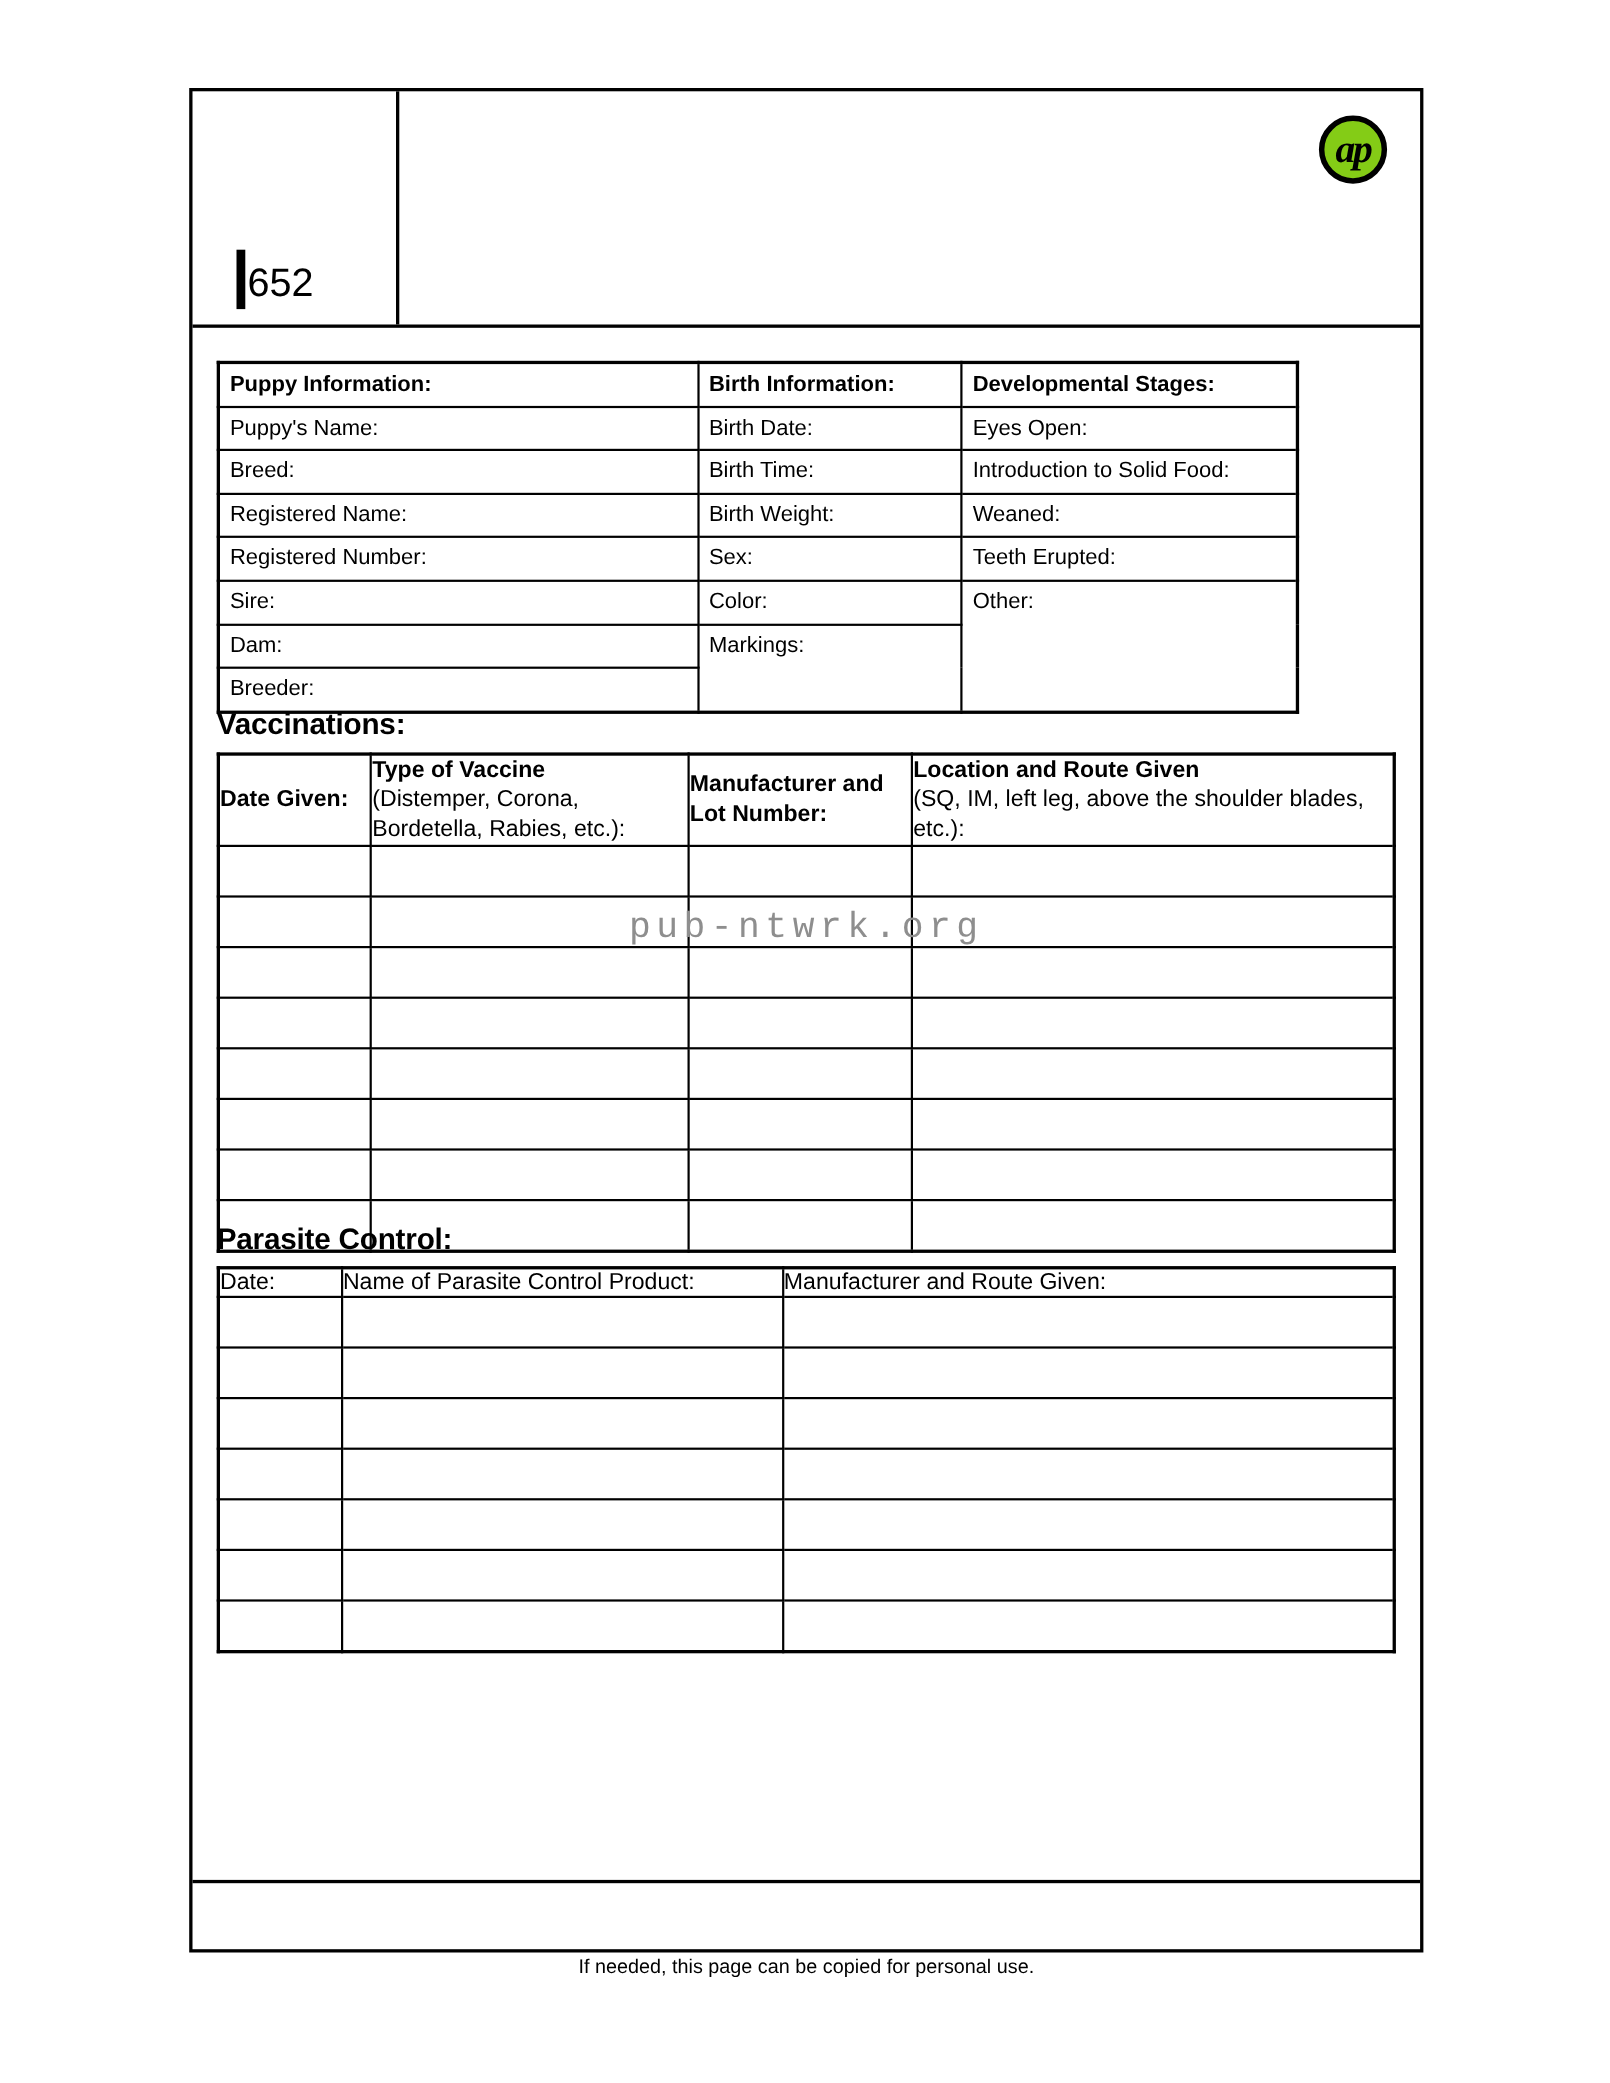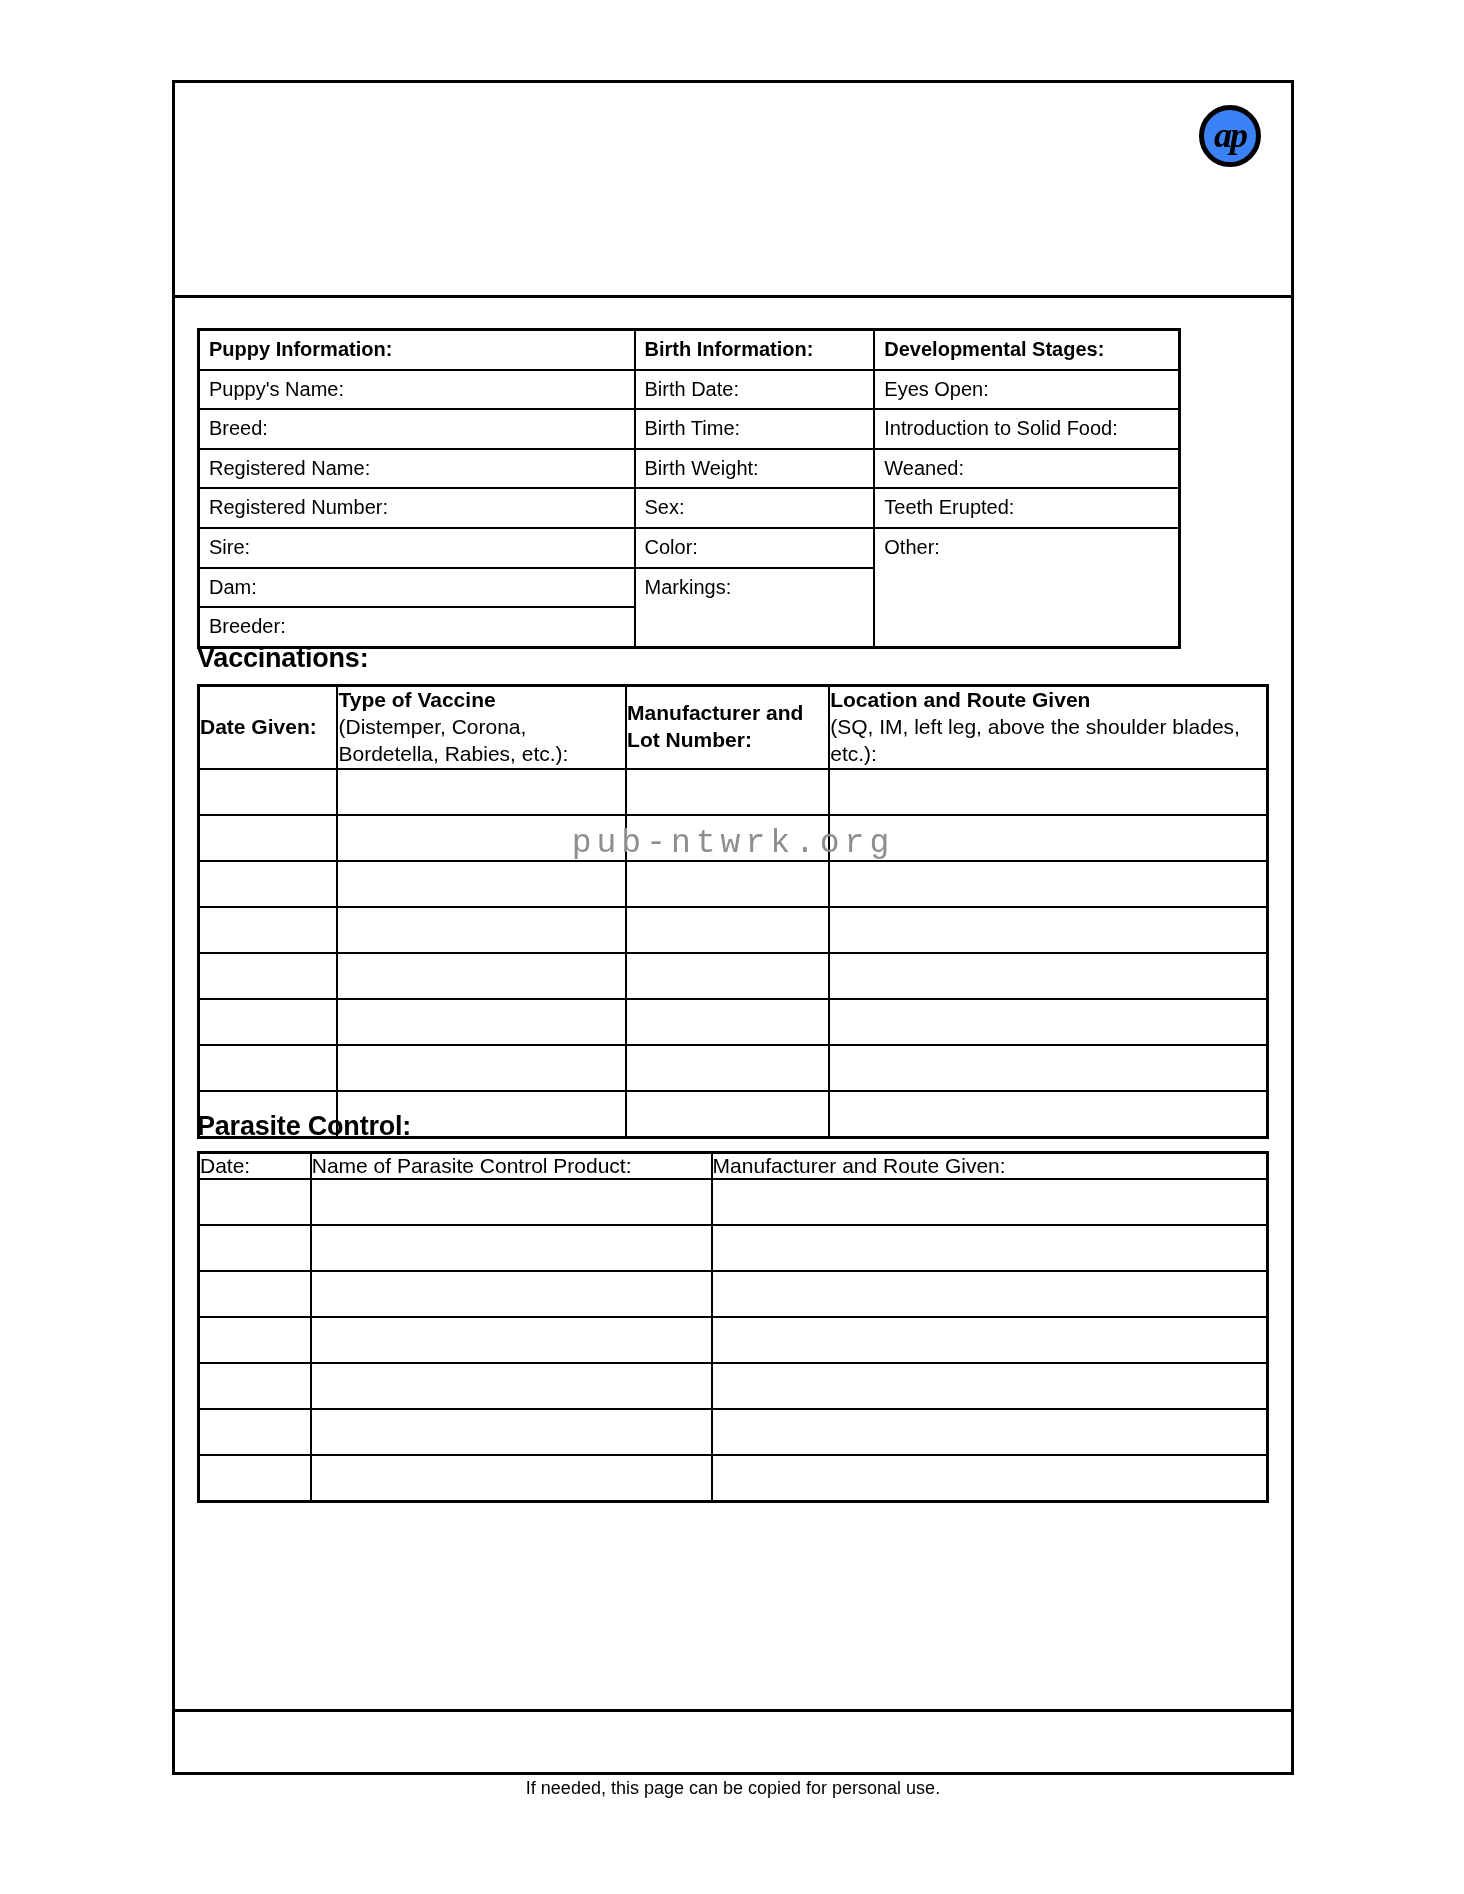--- a/index.html
+++ b/index.html
@@ -96,21 +96,21 @@
 
   .logo {
     position: absolute;
     right: 30px;
     top: 22px;
     width: 62px;
     height: 62px;
     border-radius: 50%;
     border: 5px solid #000;
     box-sizing: border-box;
-    background: #3b82f6;
+    background: #84cc16;
   }
   .logo .glyph {
     position: absolute;
     left: 0; right: 0;
     top: 50%;
     transform: translateY(-52%);
     text-align: center;
     font-family: "Liberation Serif", serif;
     font-style: italic;
     font-weight: bold;
@@ -233,20 +233,25 @@
 </style>
 </head>
 <body>
 
 <div class="page">
 
   <div class="doc-frame">
 
     <div class="header-band">
 
+      <div class="header-code-cell">
+        <div class="header-code">
+          <span class="bar"></span><span class="num">652</span>
+        </div>
+      </div>
 
       <div class="header-title-cell">
         <div class="logo">
           <div class="glyph">ap</div>
         </div>
       </div>
     </div>
 
     <div class="info-wrap">
       <table class="grid info-table info-outer">

